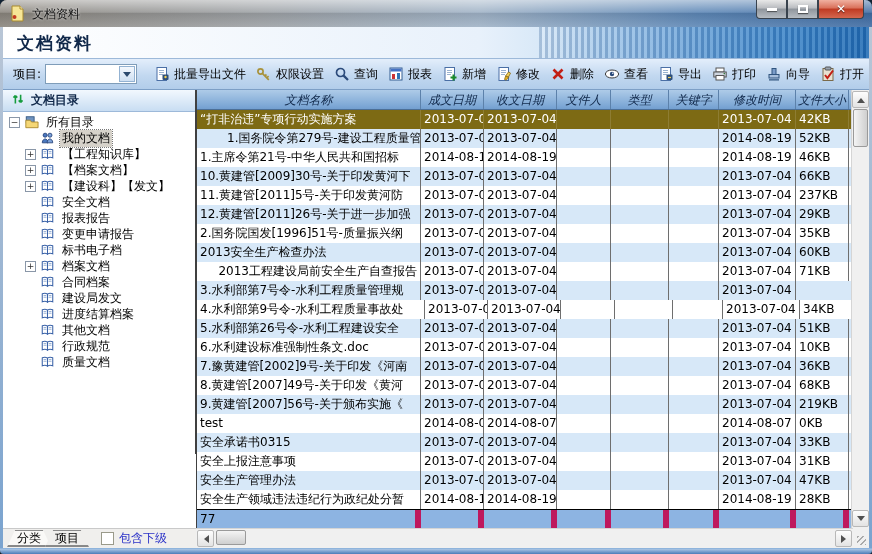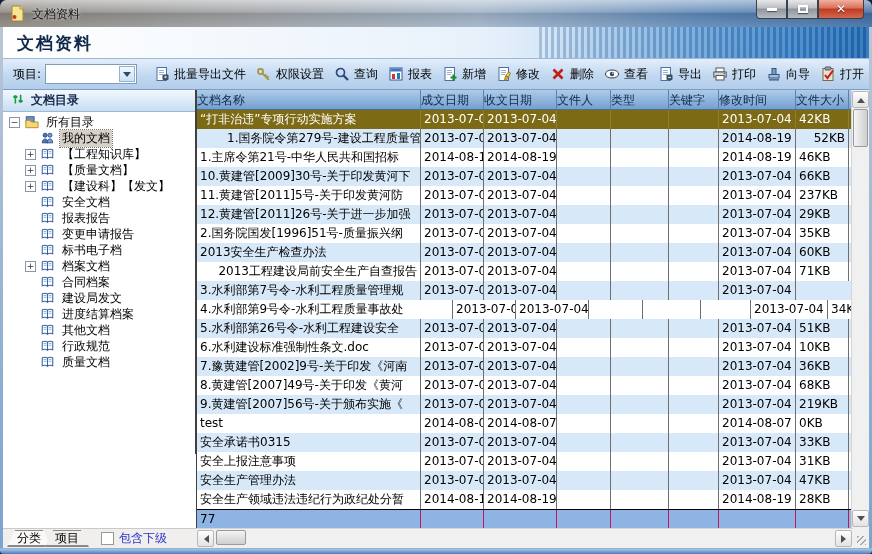--- a/index.html
+++ b/index.html
@@ -64,28 +64,28 @@
   .tree-item .tic { width:17px; height:14px; margin-right:4px; flex:0 0 17px; }
   .tree-item .tlabel { padding:0 2px; }
   .tree-item.selected .tlabel { background:#d6d2ca; outline:1px dotted #777; }
   .tree-item.d0 { padding-left:6px; }
   .tree-item.d1 { padding-left:22px; }
 
   
   .tablewrap { position:absolute; left:193px; top:63px; width:655px; height:438px; background:#fff; border-left:1px solid #404040; overflow:hidden; }
   .thead { display:flex; height:20px; background:linear-gradient(to bottom,#aecbe8,#7fa9d6 80%,#739fd0);
     border-bottom:1px solid #4c6f96; }
-  .th { color:#10284a; text-align:left; line-height:20px; border-right:1px solid #5c81aa; overflow:hidden; white-space:nowrap; flex:0 0 auto; }
+  .th { color:#10284a; text-align:center; line-height:20px; border-right:1px solid #5c81aa; overflow:hidden; white-space:nowrap; flex:0 0 auto;font-style:italic; }
   .trow { display:flex; height:19px; }
   .trow.alt { background:#d7e8f8; }
   .trow.sel { background:#7d6a14; color:#fff; }
   .td { line-height:19px; padding:0 3px; border-right:1px solid #6e6e6e; overflow:hidden; white-space:nowrap; flex:0 0 auto; }
   .trow.sel .td { border-right-color:#fff2; }
   .countrow { display:flex; height:19px; background:#8db4e2; border-top:1px solid #000; }
-  .countrow .td { border-right:1px solid #be185d; line-height:18px; }
+  .countrow .td { border-right:6px solid #be185d; line-height:18px; }
 
   
   .vscroll { position:absolute; left:848px; top:63px; width:18px; height:438px; background:#f0f0f0; border-left:1px solid #d5d5d5; }
   .hscroll { position:absolute; left:193px; top:501px; width:657px; height:20px; background:#f0f0f0; border-top:1px solid #d5d5d5; }
   .sb-btn { position:absolute; width:17px; height:17px; background:linear-gradient(#fdfdfd,#e3e3e3); border:1px solid #b8b8b8; border-radius:2px;
     display:flex; align-items:center; justify-content:center; }
   .tri-up { border:4px solid transparent; border-bottom:5px solid #505050; margin-bottom:3px; }
   .tri-down { border:4px solid transparent; border-top:5px solid #505050; margin-top:3px; }
   .tri-left { border:4px solid transparent; border-right:5px solid #505050; margin-right:3px; }
   .tri-right { border:4px solid transparent; border-left:5px solid #505050; margin-left:3px; }
@@ -292,21 +292,21 @@
               </svg></span>
             <span class="tlabel">【工程知识库】</span>
           </div>
           <div class="tree-item d1">
             <span class="exp">+</span>
             <span class="tic"><svg width="17" height="14" viewBox="0 0 16 16">
                 <path d="M2 3.2c2-.9 4.2-.9 6 .3v9.2c-1.8-1.2-4-1.2-6-.3z" fill="#fff" stroke="#3b63a8" stroke-width="1.2"></path>
                 <path d="M14 3.2c-2-.9-4.2-.9-6 .3v9.2c1.8-1.2 4-1.2 6-.3z" fill="#fff" stroke="#3b63a8" stroke-width="1.2"></path>
                 <path d="M3.5 5.2c1.2-.3 2.3-.2 3.2.2M3.5 7.2c1.2-.3 2.3-.2 3.2.2M9.3 5.4c.9-.4 2-.5 3.2-.2M9.3 7.4c.9-.4 2-.5 3.2-.2" fill="none" stroke="#7a9ac8" stroke-width=".9"></path>
               </svg></span>
-            <span class="tlabel">【质量文档】</span>
+            <span class="tlabel">【档案文档】</span>
           </div>
           <div class="tree-item d1">
             <span class="exp">+</span>
             <span class="tic"><svg width="17" height="14" viewBox="0 0 16 16">
                 <path d="M2 3.2c2-.9 4.2-.9 6 .3v9.2c-1.8-1.2-4-1.2-6-.3z" fill="#fff" stroke="#3b63a8" stroke-width="1.2"></path>
                 <path d="M14 3.2c-2-.9-4.2-.9-6 .3v9.2c1.8-1.2 4-1.2 6-.3z" fill="#fff" stroke="#3b63a8" stroke-width="1.2"></path>
                 <path d="M3.5 5.2c1.2-.3 2.3-.2 3.2.2M3.5 7.2c1.2-.3 2.3-.2 3.2.2M9.3 5.4c.9-.4 2-.5 3.2-.2M9.3 7.4c.9-.4 2-.5 3.2-.2" fill="none" stroke="#7a9ac8" stroke-width=".9"></path>
               </svg></span>
             <span class="tlabel">【建设科】【发文】</span>
           </div>
@@ -435,21 +435,21 @@
             <div class="td" style="width: 53px;">42KB</div>
           </div>
           <div class="trow alt">
             <div class="td" style="width: 224px; padding-left: 30px;">1.国务院令第279号-建设工程质量管理</div>
             <div class="td" style="width: 63px;">2013-07-04</div>
             <div class="td" style="width: 73px;">2013-07-04</div>
             <div class="td" style="width: 54px;"></div>
             <div class="td" style="width: 58px;"></div>
             <div class="td" style="width: 50px;"></div>
             <div class="td" style="width: 77px;">2014-08-19</div>
-            <div class="td" style="width: 53px; text-align: right;">52KB</div>
+            <div class="td" style="width: 53px;">52KB</div>
           </div>
           <div class="trow">
             <div class="td" style="width: 224px;">1.主席令第21号-中华人民共和国招标</div>
             <div class="td" style="width: 63px;">2014-08-19</div>
             <div class="td" style="width: 73px;">2014-08-19</div>
             <div class="td" style="width: 54px;"></div>
             <div class="td" style="width: 58px;"></div>
             <div class="td" style="width: 50px;"></div>
             <div class="td" style="width: 77px;">2014-08-19</div>
             <div class="td" style="width: 53px;">46KB</div>
@@ -518,21 +518,21 @@
             <div class="td" style="width: 224px;">3.水利部第7号令-水利工程质量管理规</div>
             <div class="td" style="width: 63px;">2013-07-04</div>
             <div class="td" style="width: 73px;">2013-07-04</div>
             <div class="td" style="width: 54px;"></div>
             <div class="td" style="width: 58px;"></div>
             <div class="td" style="width: 50px;"></div>
             <div class="td" style="width: 77px;">2013-07-04</div>
             <div class="td" style="width: 53px; margin-top: 28px;">38KB</div>
           </div>
           <div class="trow">
-            <div class="td" style="width: 256px;">4.水利部第9号令-水利工程质量事故处</div>
+            <div class="td" style="width: 228px;">4.水利部第9号令-水利工程质量事故处</div>
             <div class="td" style="width: 63px;">2013-07-04</div>
             <div class="td" style="width: 73px;">2013-07-04</div>
             <div class="td" style="width: 54px;"></div>
             <div class="td" style="width: 58px;"></div>
             <div class="td" style="width: 50px;"></div>
             <div class="td" style="width: 77px;">2013-07-04</div>
             <div class="td" style="width: 53px;">34KB</div>
           </div>
           <div class="trow alt">
             <div class="td" style="width: 224px;">5.水利部第26号令-水利工程建设安全</div>

